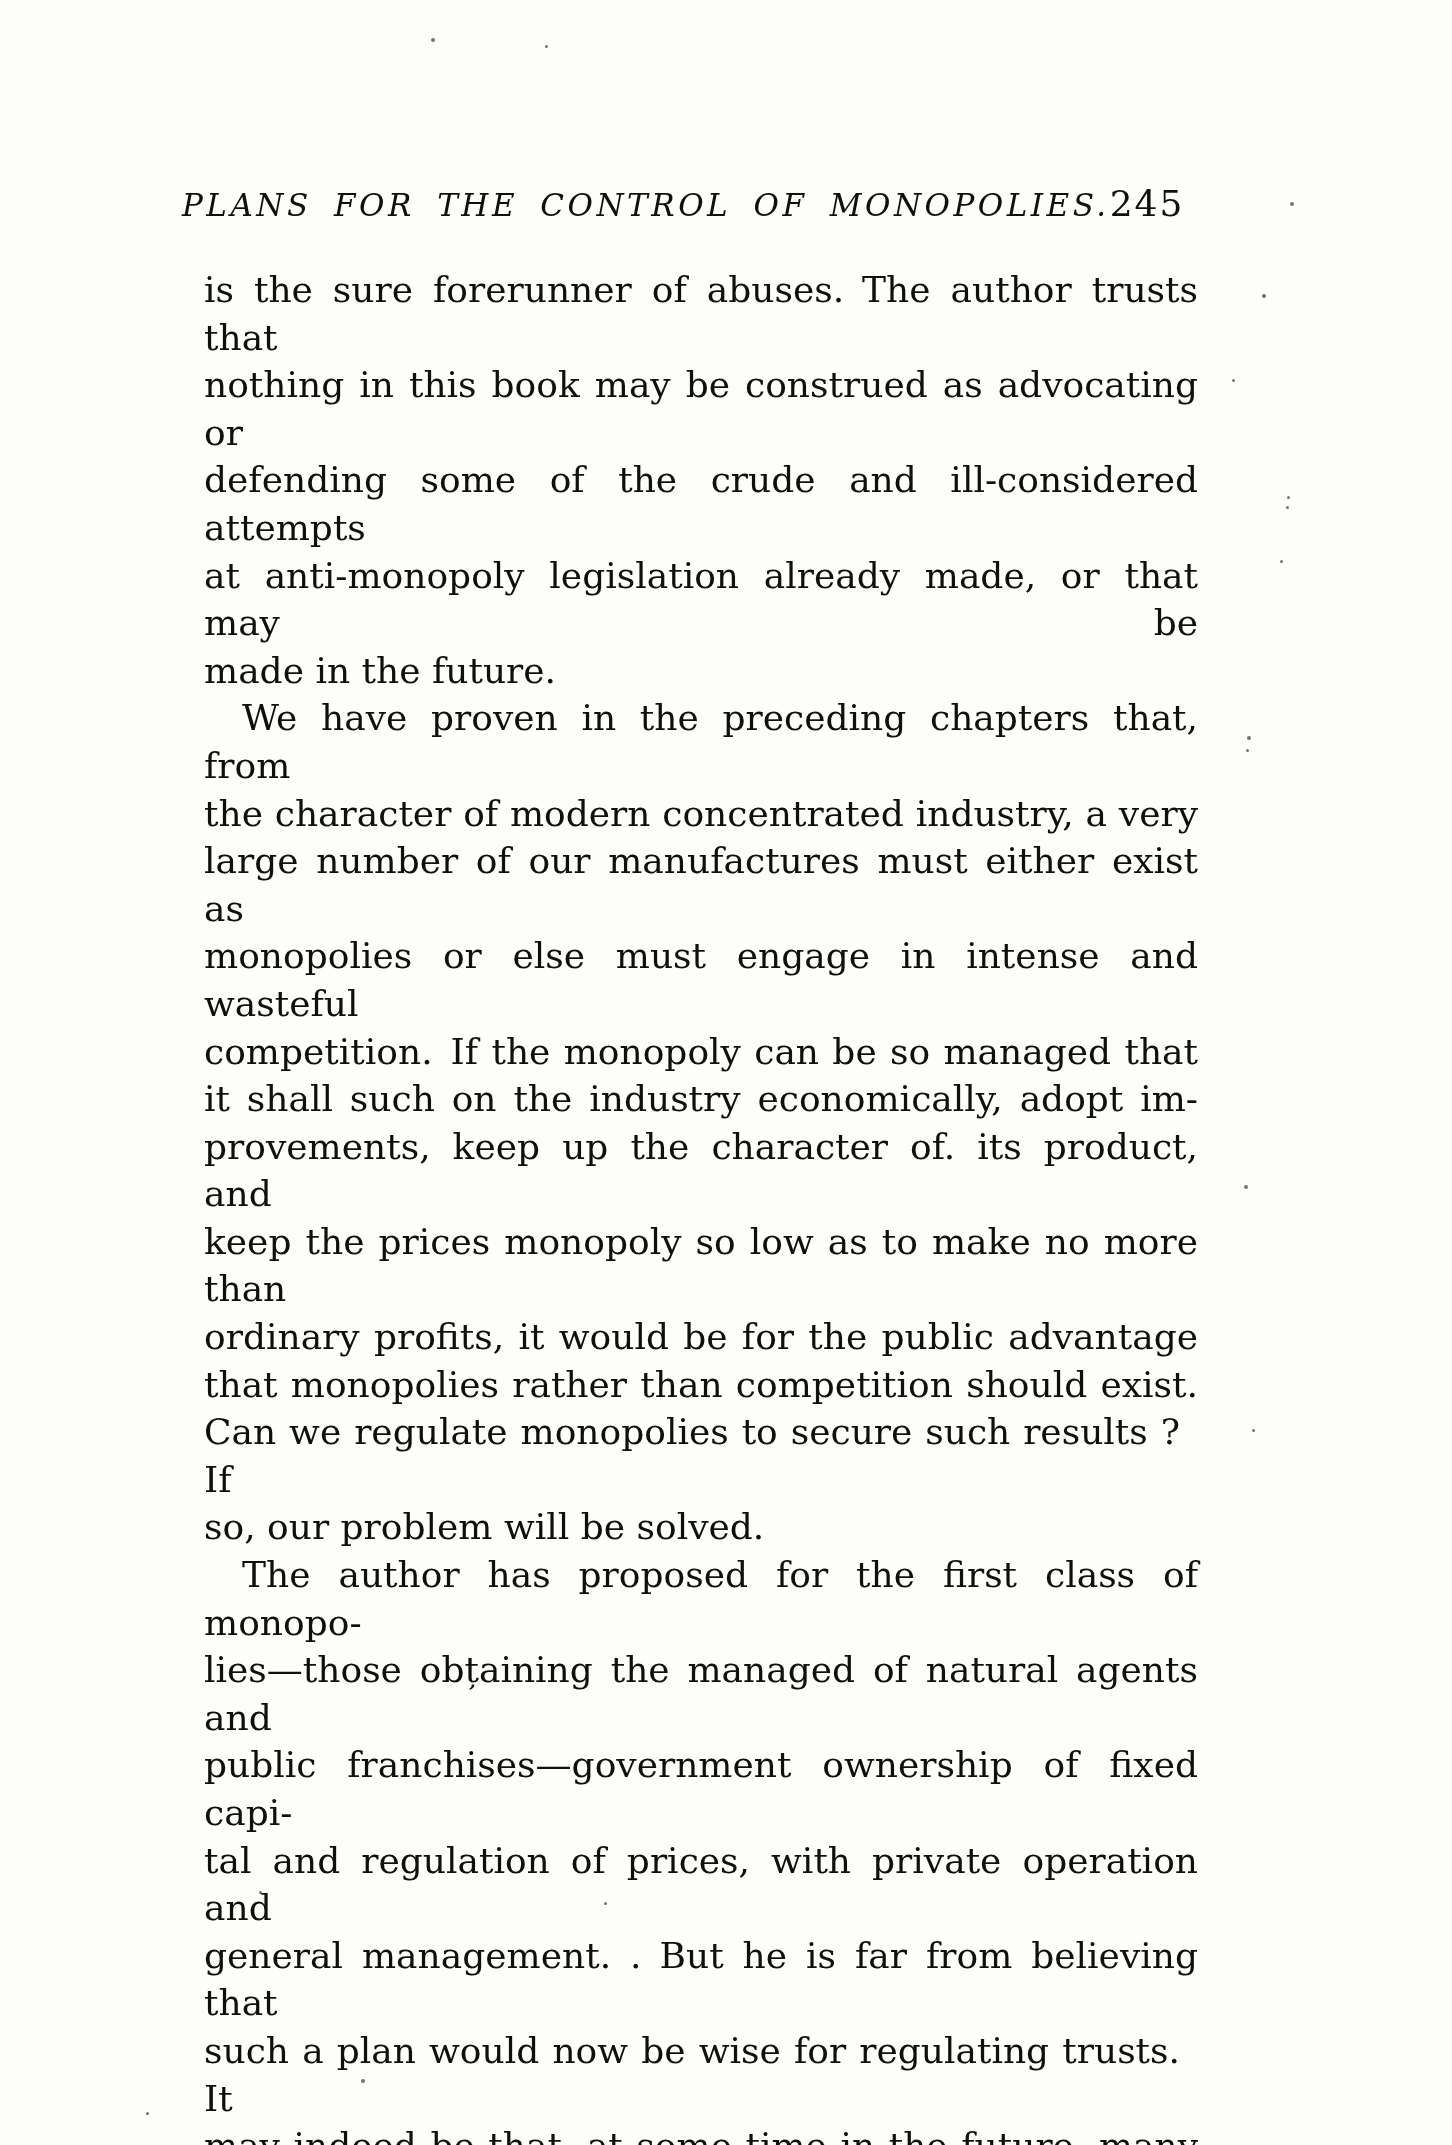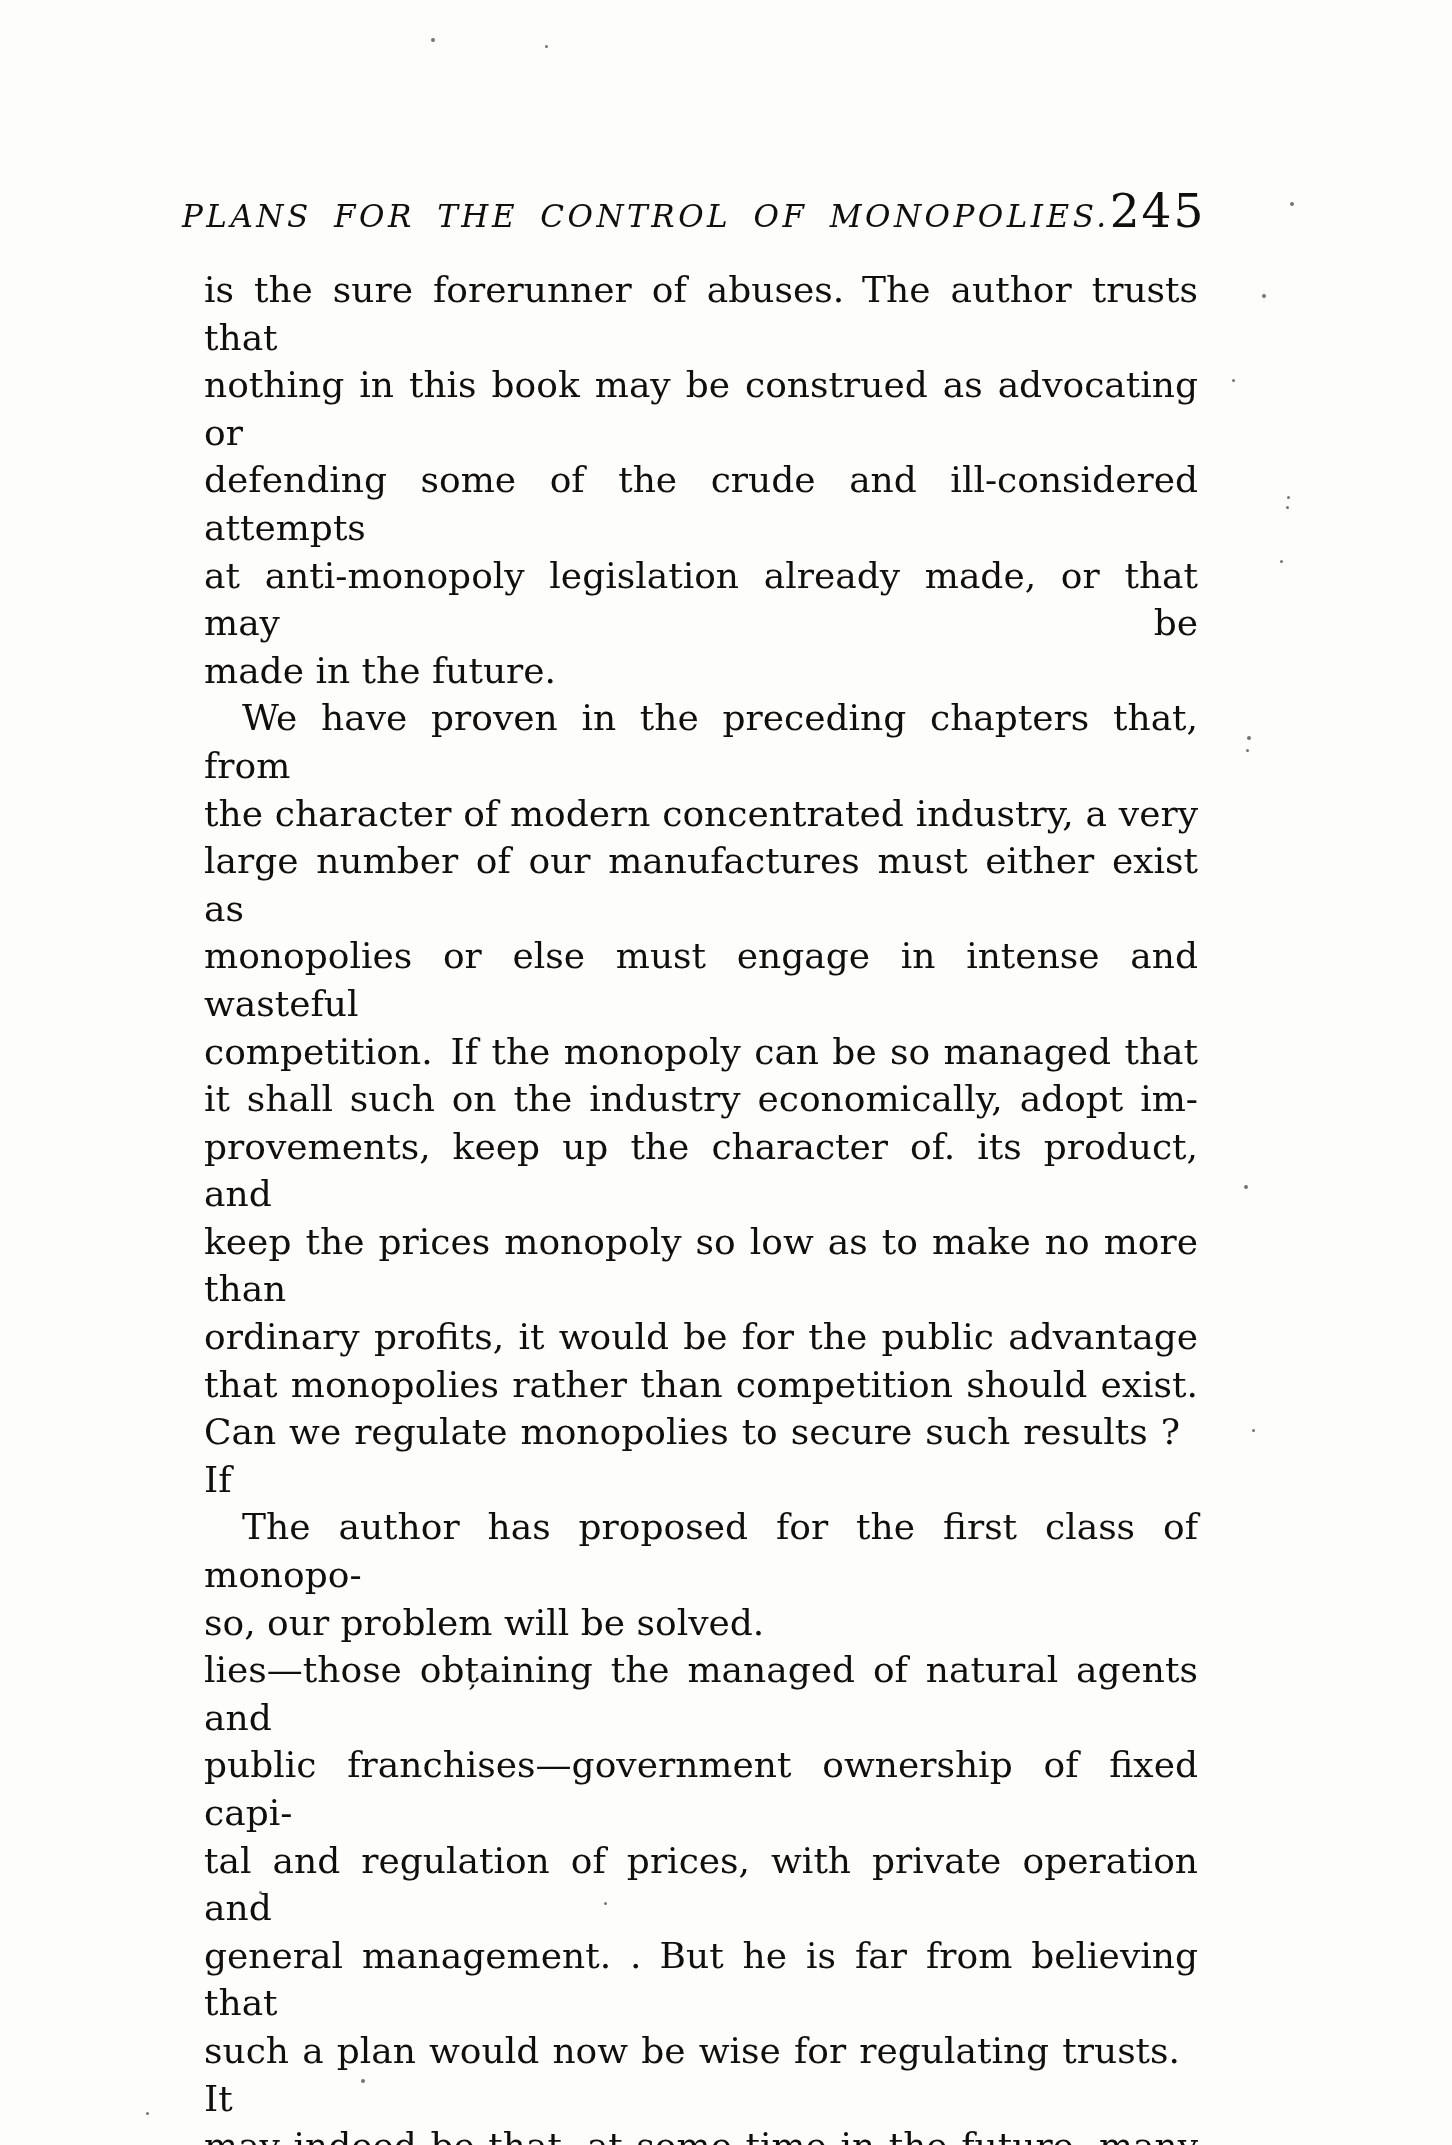--- a/index.html
+++ b/index.html
@@ -24,21 +24,21 @@
     align-items: baseline;
     white-space: nowrap;
   }
   .head-title {
     font-style: italic;
     font-size: 31px;
     letter-spacing: 3.5px;
     word-spacing: 9px;
   }
   .folio {
-    font-size: 47px;
+    font-size: 36px;
     letter-spacing: 2px;
   }
   .text-block {
     position: absolute;
     left: 204px;
     top: 266px;
     width: 994px;
     font-size: 36px;
     line-height: 47.6px;
   }
@@ -77,22 +77,22 @@
       <div class="line">the character of modern concentrated industry, a very</div>
       <div class="line">large number of our manufactures must either exist as</div>
       <div class="line">monopolies or else must engage in intense and wasteful</div>
       <div class="line">competition. If the monopoly can be so managed that</div>
       <div class="line">it shall such on the industry economically, adopt im-</div>
       <div class="line">provements, keep up the character of. its product, and</div>
       <div class="line">keep the prices monopoly so low as to make no more than</div>
       <div class="line">ordinary profits, it would be for the public advantage</div>
       <div class="line">that monopolies rather than competition should exist.</div>
       <div class="line">Can we regulate monopolies to secure such results ? If</div>
+      <div class="line flush-left">so, our problem will be solved.</div>
       <div class="line indent">The author has proposed for the first class of monopo-</div>
-      <div class="line flush-left">so, our problem will be solved.</div>
       <div class="line">lies—those obțaining the managed of natural agents and</div>
       <div class="line">public franchises—government ownership of fixed capi-</div>
       <div class="line">tal and regulation of prices, with private operation and</div>
       <div class="line">general management. . But he is far from believing that</div>
       <div class="line">such a plan would now be wise for regulating trusts. It</div>
       <div class="line">may indeed be that, at some time in the future, many of</div>
     </main>
 
   <div>
       <div class="speck" style="left: 431px; top: 38px; width: 4px; height: 4px; background: rgb(43, 43, 40);"></div>

